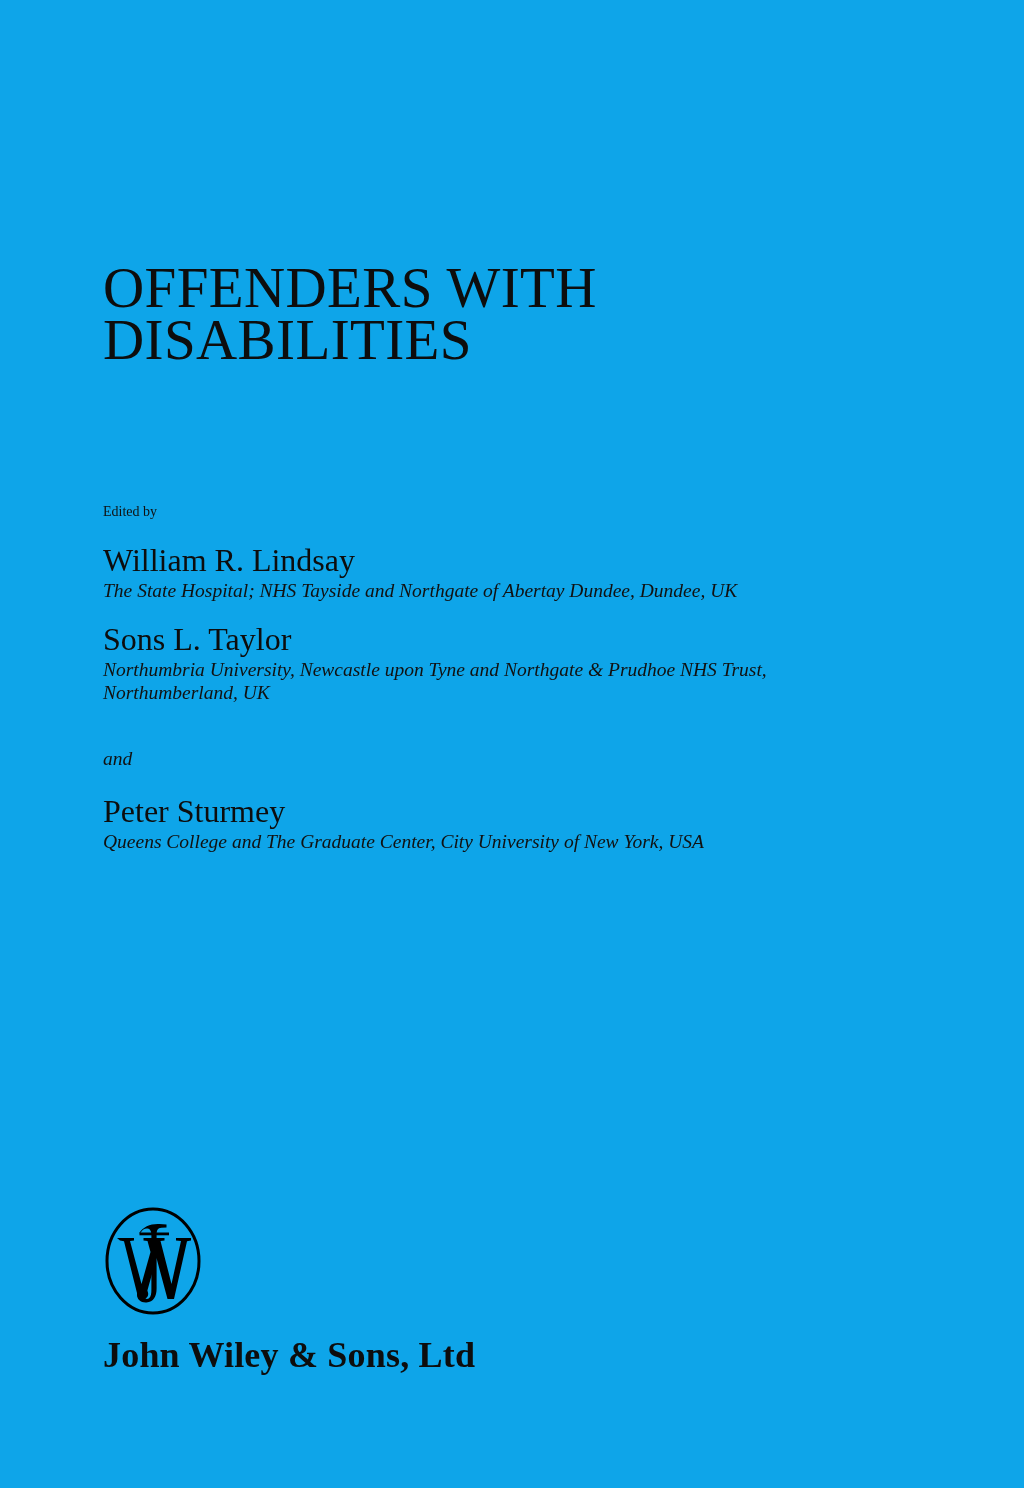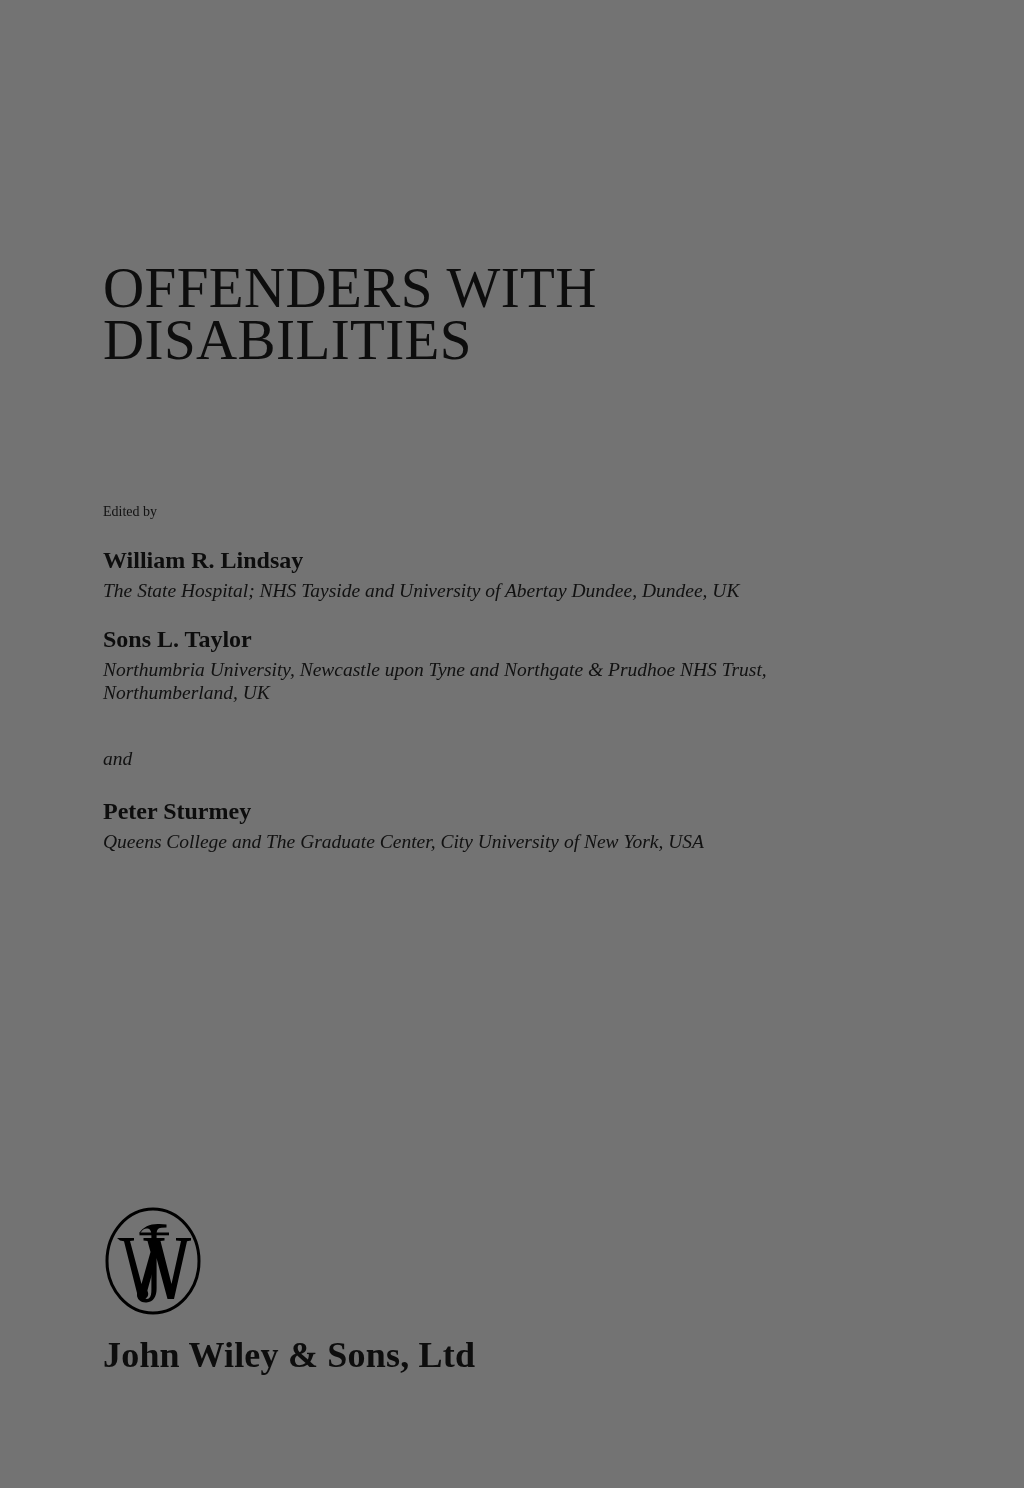--- a/index.html
+++ b/index.html
@@ -17,21 +17,21 @@
     color: #000000;
     -webkit-font-smoothing: antialiased;
   }
 
   .page {
     position: absolute;
     left: 0;
     top: 0;
     width: 1024px;
     height: 1488px;
-    background: #737373;
+    background: #0ea5e9;
   }
 
   
   .title-block {
     position: absolute;
     left: 103px;
     top: 262px;
     width: 720px;
   }
   .title-line {
@@ -53,23 +53,23 @@
   }
   .lead-in {
     font-size: 14px;
     line-height: 24px;
     color: #111;
   }
   .editor {
     margin-top: 20px;
   }
   .editor-name {
-    font-size: 24px;
+    font-size: 32px;
     line-height: 33px;
-    font-weight: 700;
+    font-weight: 400;
     color: #0d0d0d;
     margin-bottom: 2px;
   }
   .editor-affil {
     font-style: italic;
     font-size: 19.5px;
     line-height: 23.5px;
     color: #111;
     max-width: 760px;
   }
@@ -115,21 +115,21 @@
     <div class="title-line">OFFENDERS WITH</div>
     <div class="title-line">DISABILITIES</div>
   </div>
 
   <div class="editors-block">
 
     <div class="lead-in">Edited by</div>
 
     <div class="editor">
       <div class="editor-name">William R. Lindsay</div>
-      <div class="editor-affil">The State Hospital; NHS Tayside and University of Abertay Dundee, Dundee, UK</div>
+      <div class="editor-affil">The State Hospital; NHS Tayside and Northgate of Abertay Dundee, Dundee, UK</div>
     </div>
 
     <div class="editor">
       <div class="editor-name">Sons L. Taylor</div>
       <div class="editor-affil">Northumbria University, Newcastle upon Tyne and Northgate &amp; Prudhoe NHS Trust, Northumberland, UK</div>
     </div>
 
     <div class="conjunction">and</div>
 
     <div class="editor third">

